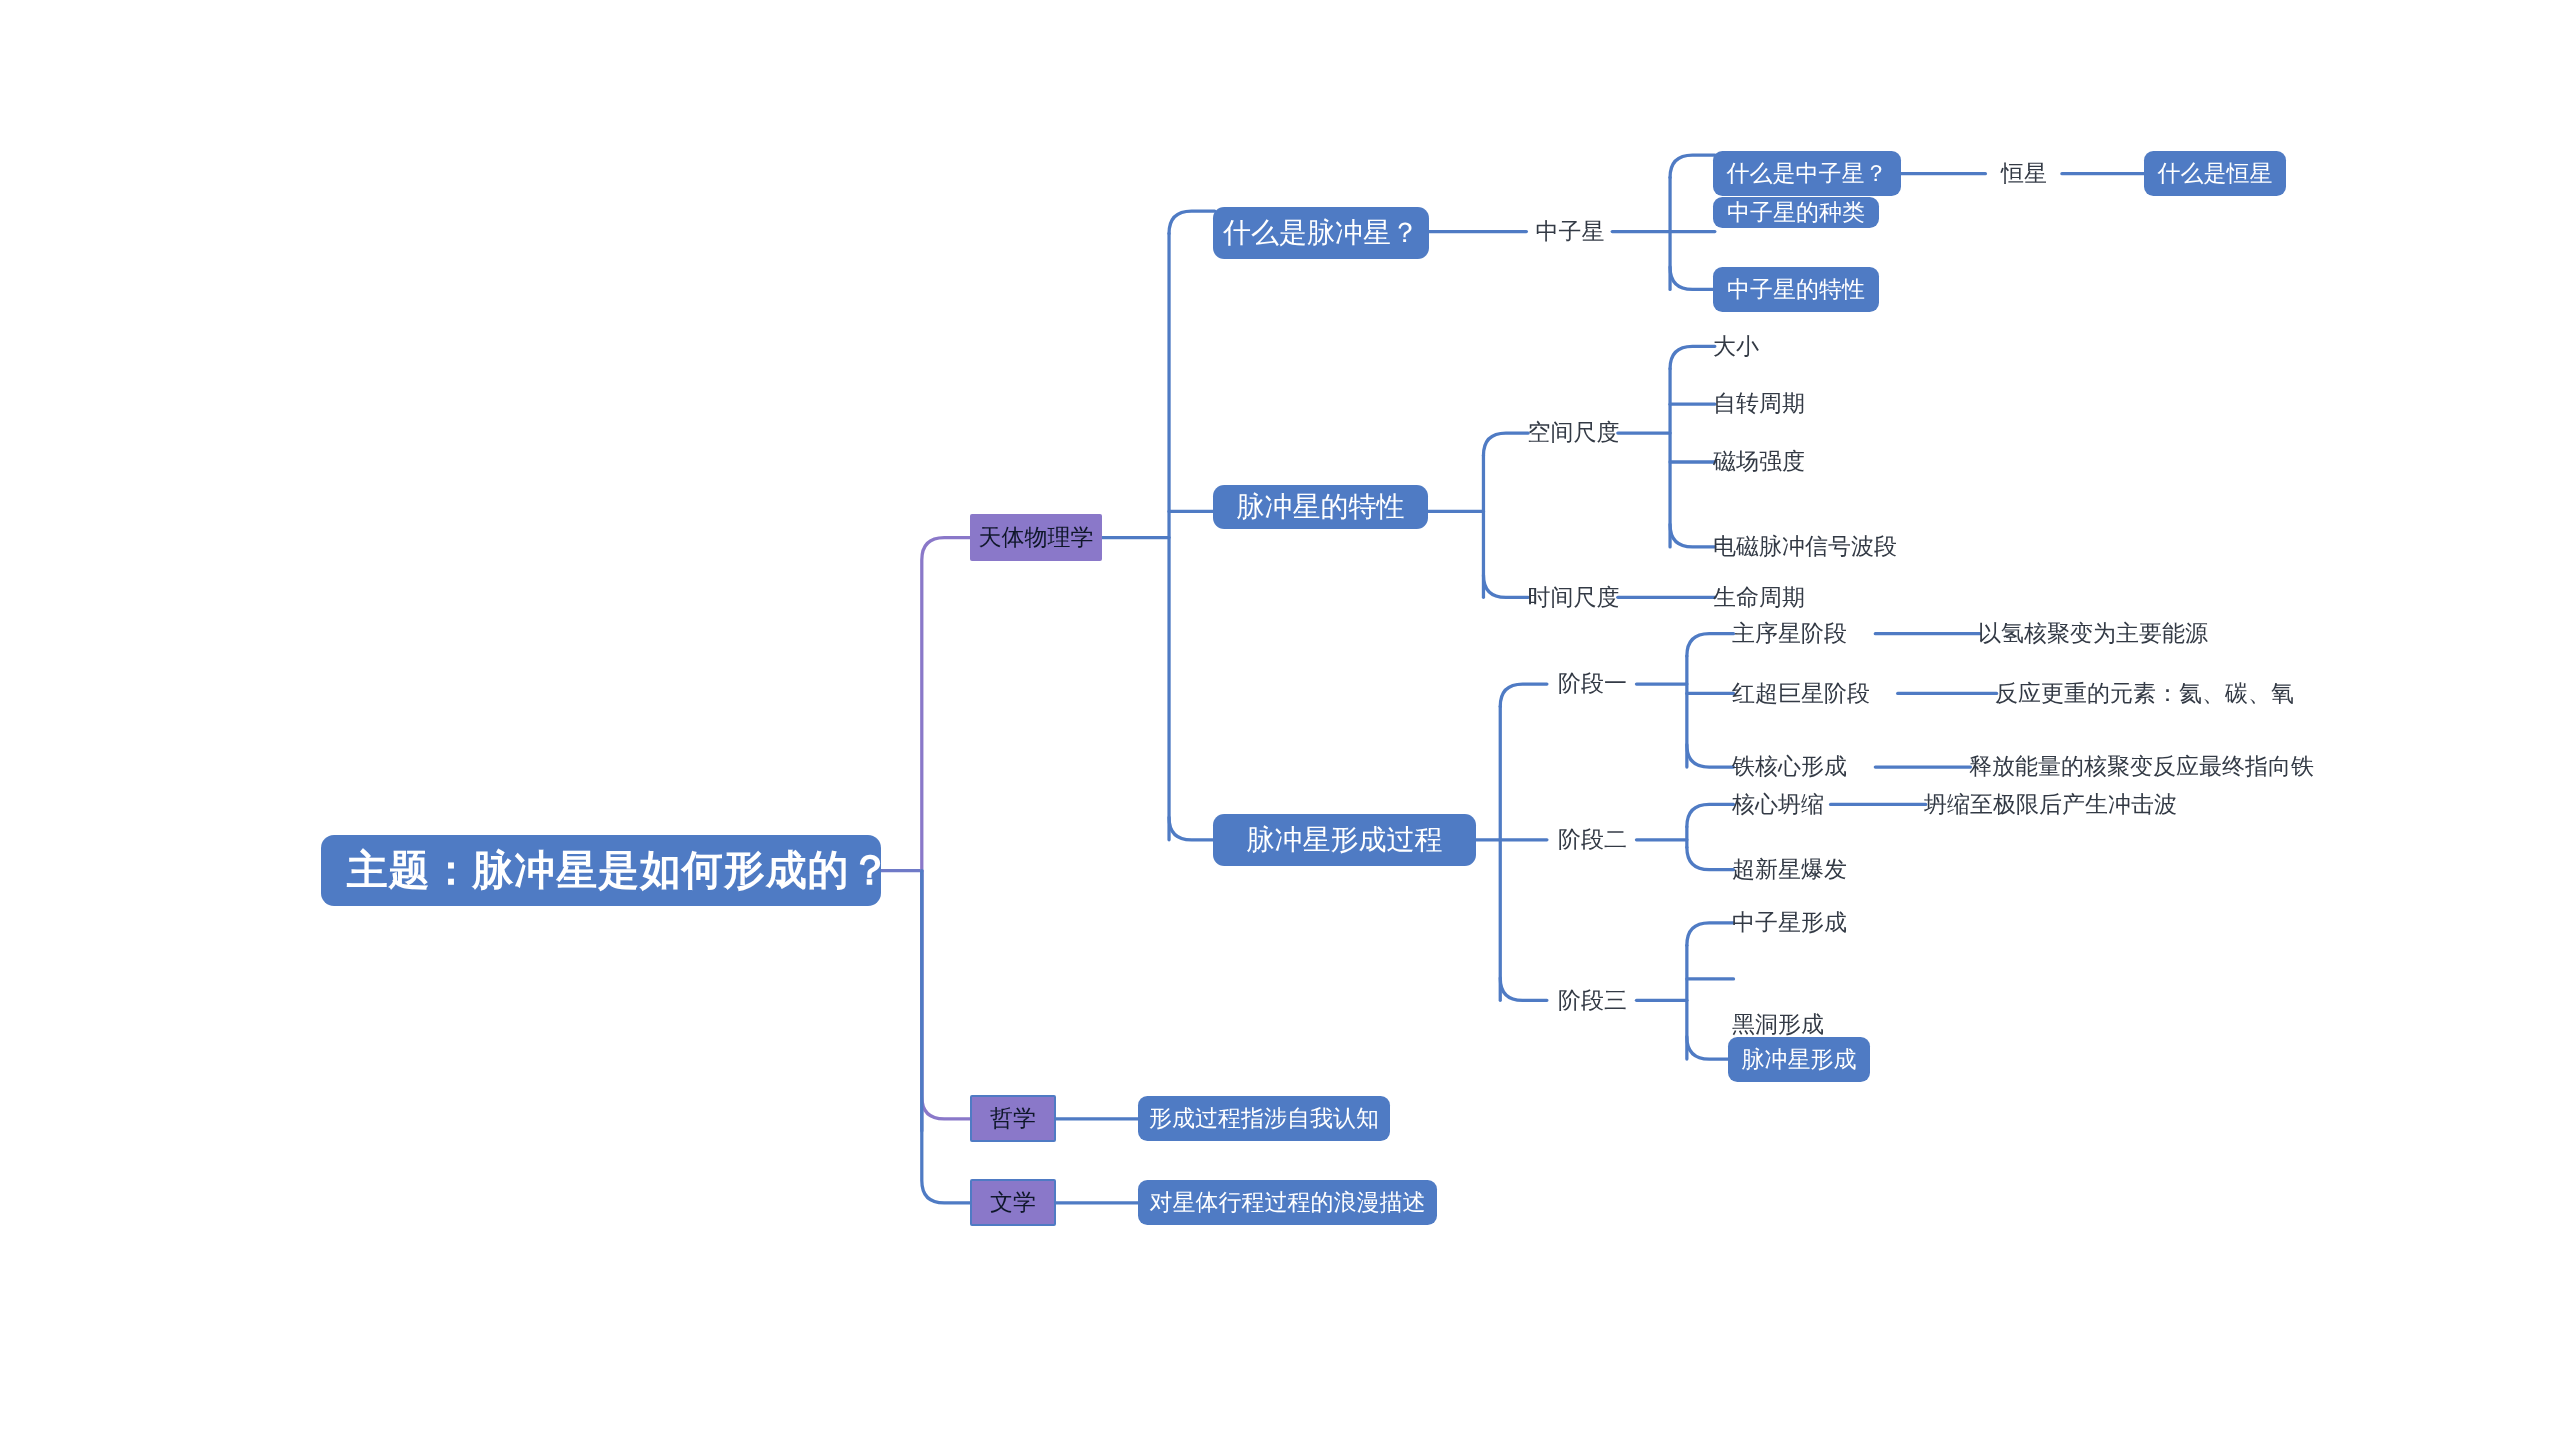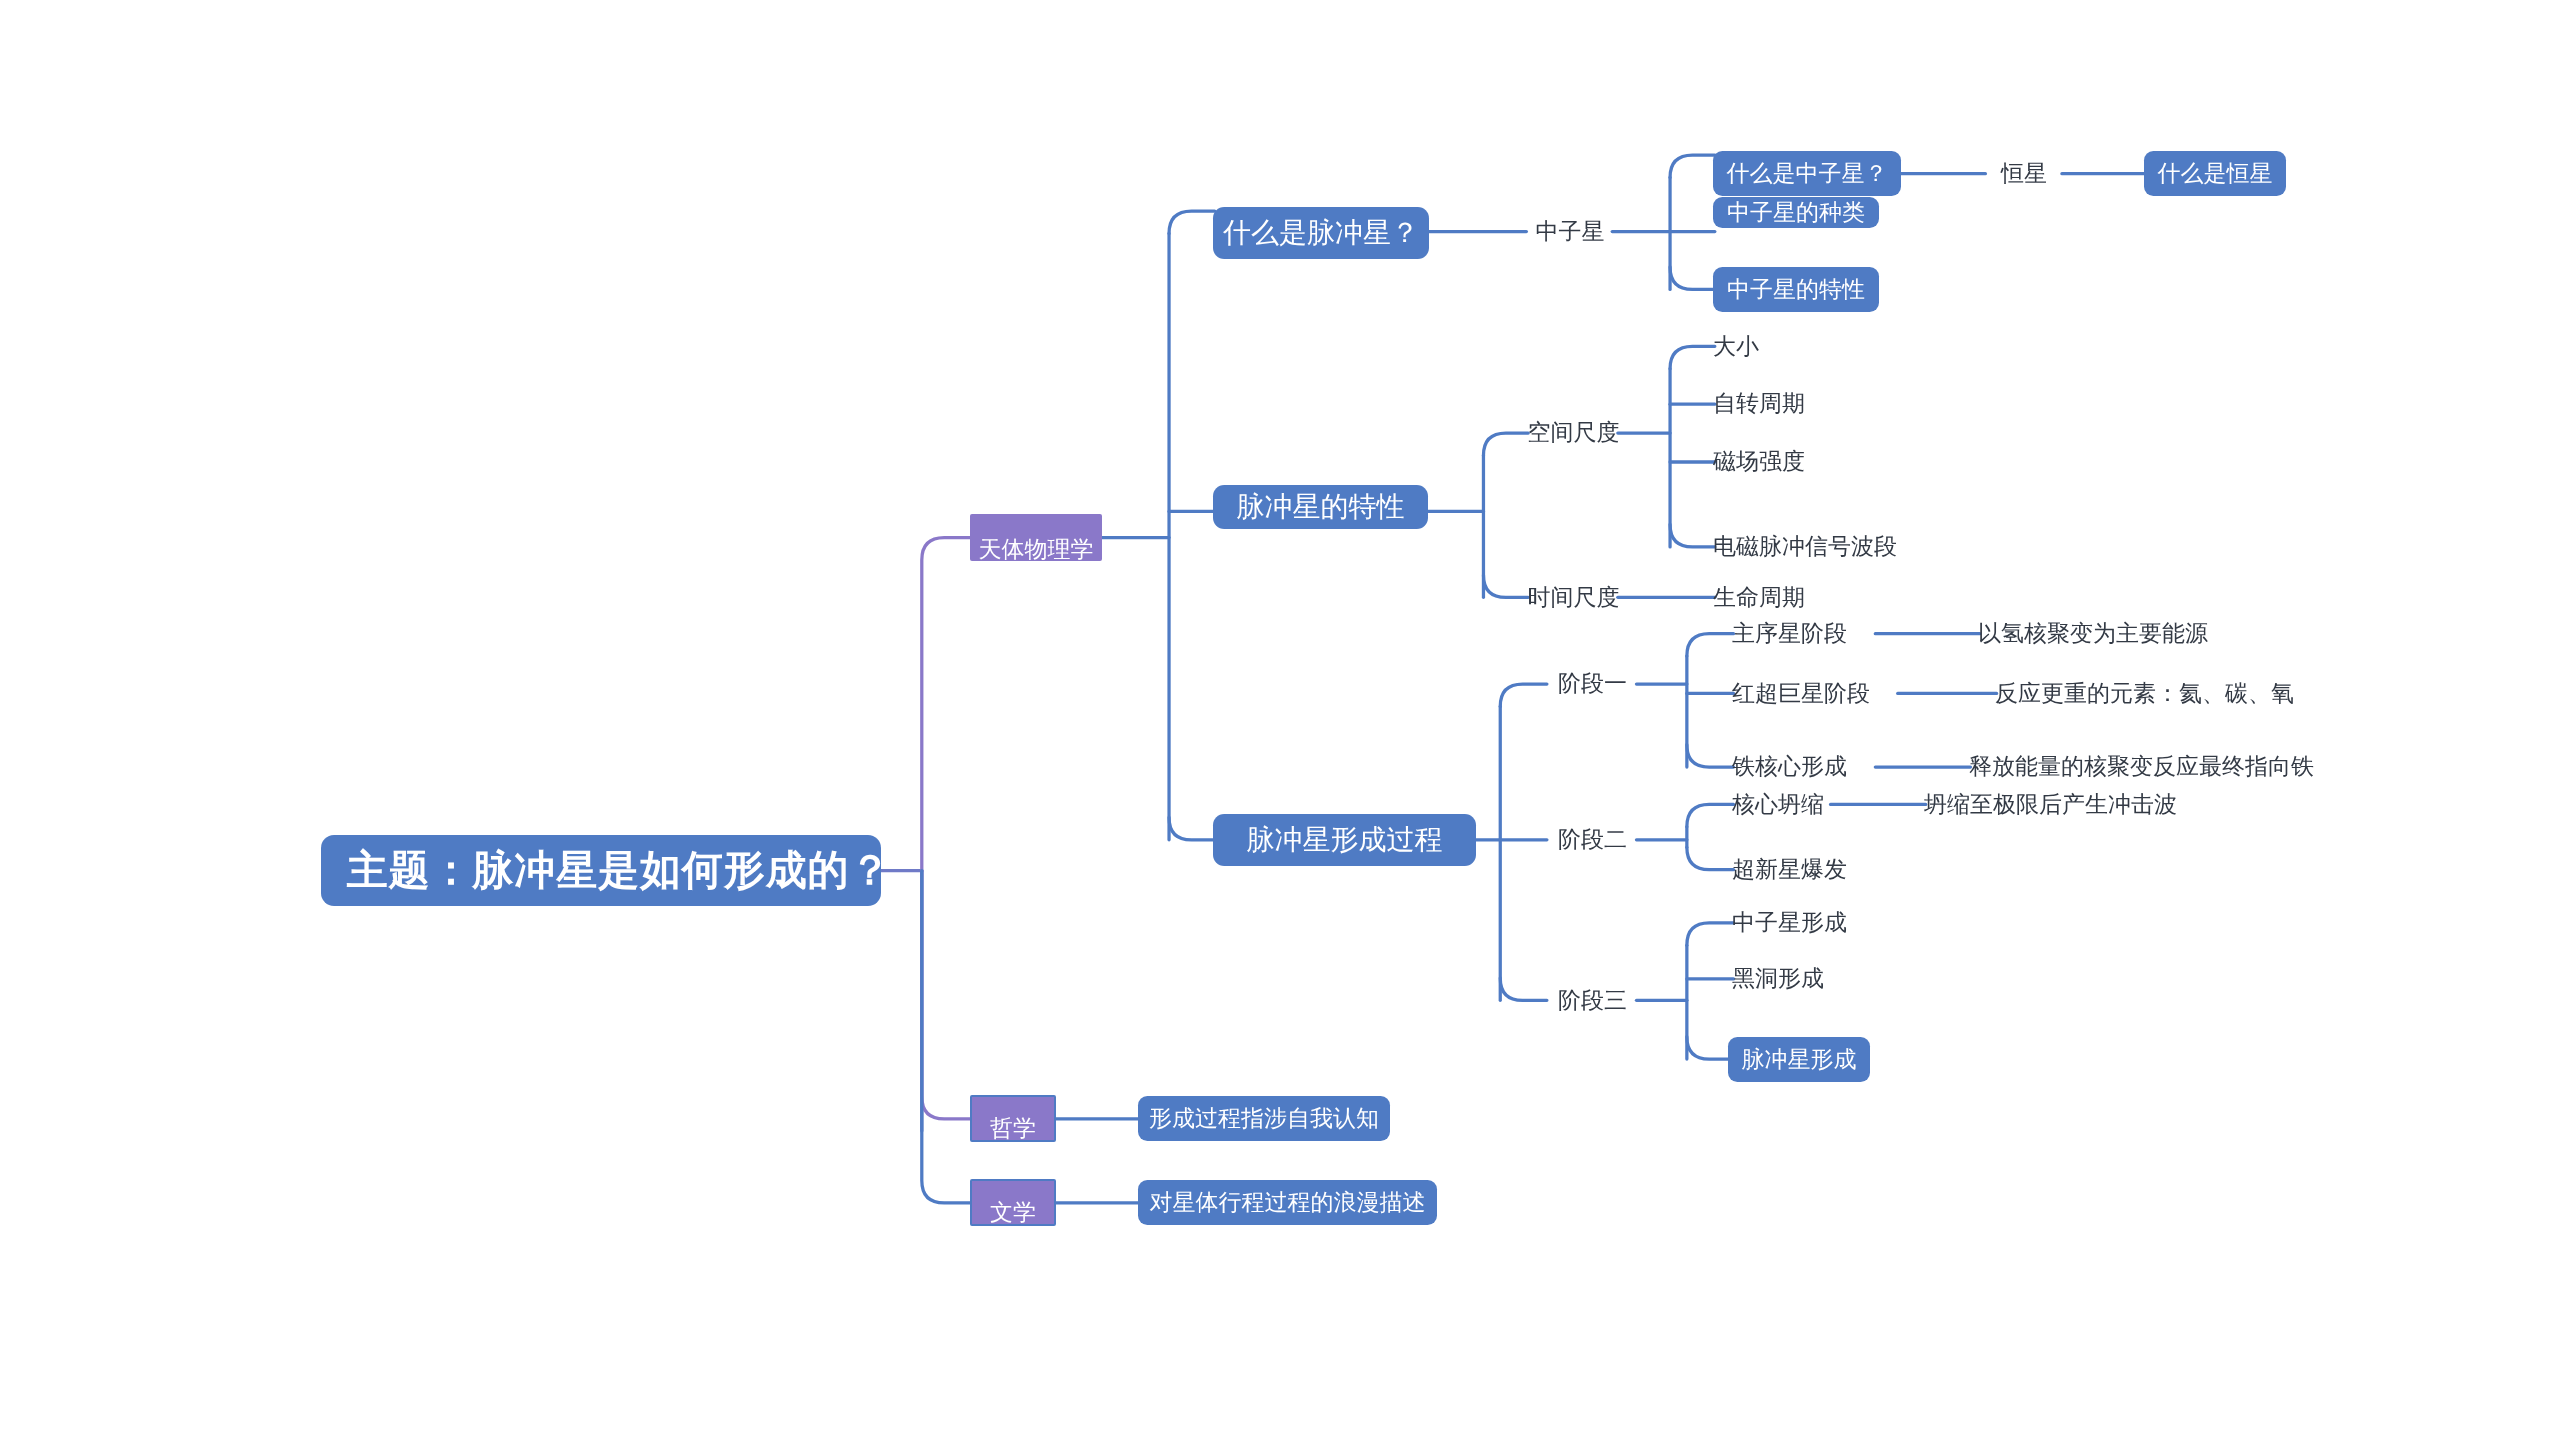--- a/index.html
+++ b/index.html
@@ -17,23 +17,22 @@
     white-space:nowrap;
     line-height:1;
   }
   
   .n-root{
     background:#4f7bc4;color:#ffffff;border-radius:13px;
     font-size:41px;font-weight:bold;letter-spacing:0.9px;
   }
   
   .n-cat{
-    background:#8a78c9;color:#ffffff;border-radius:2px;
+    background:#8a78c9;color:#0f172a;border-radius:2px;
     font-size:23px;
-    align-items:flex-end;
   }
   .n-cat.bordered{border:2.8px solid #4f7bc4;}
   
   .n-blue{
     background:#4f7bc4;color:#ffffff;border-radius:11.2px;
     font-size:28px;
   }
   .n-blue.small{font-size:23px;border-radius:9.3px;}
   
   .n-text{
@@ -252,21 +251,21 @@
   </div>
 
   <div class="node n-text" style="left:1547px;top:980px;width:91px;height:41px;">
     <span>阶段三</span>
   </div>
 
   <div class="node n-text left" style="left:1732px;top:902px;width:159px;height:41px;">
     <span>中子星形成</span>
   </div>
 
-  <div class="node n-text left" style="left:1732px;top:958px;width:159px;height:41px;font-family:Liberation Serif, serif;">
+  <div class="node n-text left" style="left:1732px;top:1004px;width:159px;height:41px;font-family:Liberation Serif, serif;">
     <span>黑洞形成</span>
   </div>
 
   <div class="node n-blue small" style="left:1728px;top:1037px;width:142px;height:45px;">
     <span>脉冲星形成</span>
   </div>
 
   <div class="node n-blue small" style="left:1138px;top:1096px;width:252px;height:45px;">
     <span>形成过程指涉自我认知</span>
   </div>

